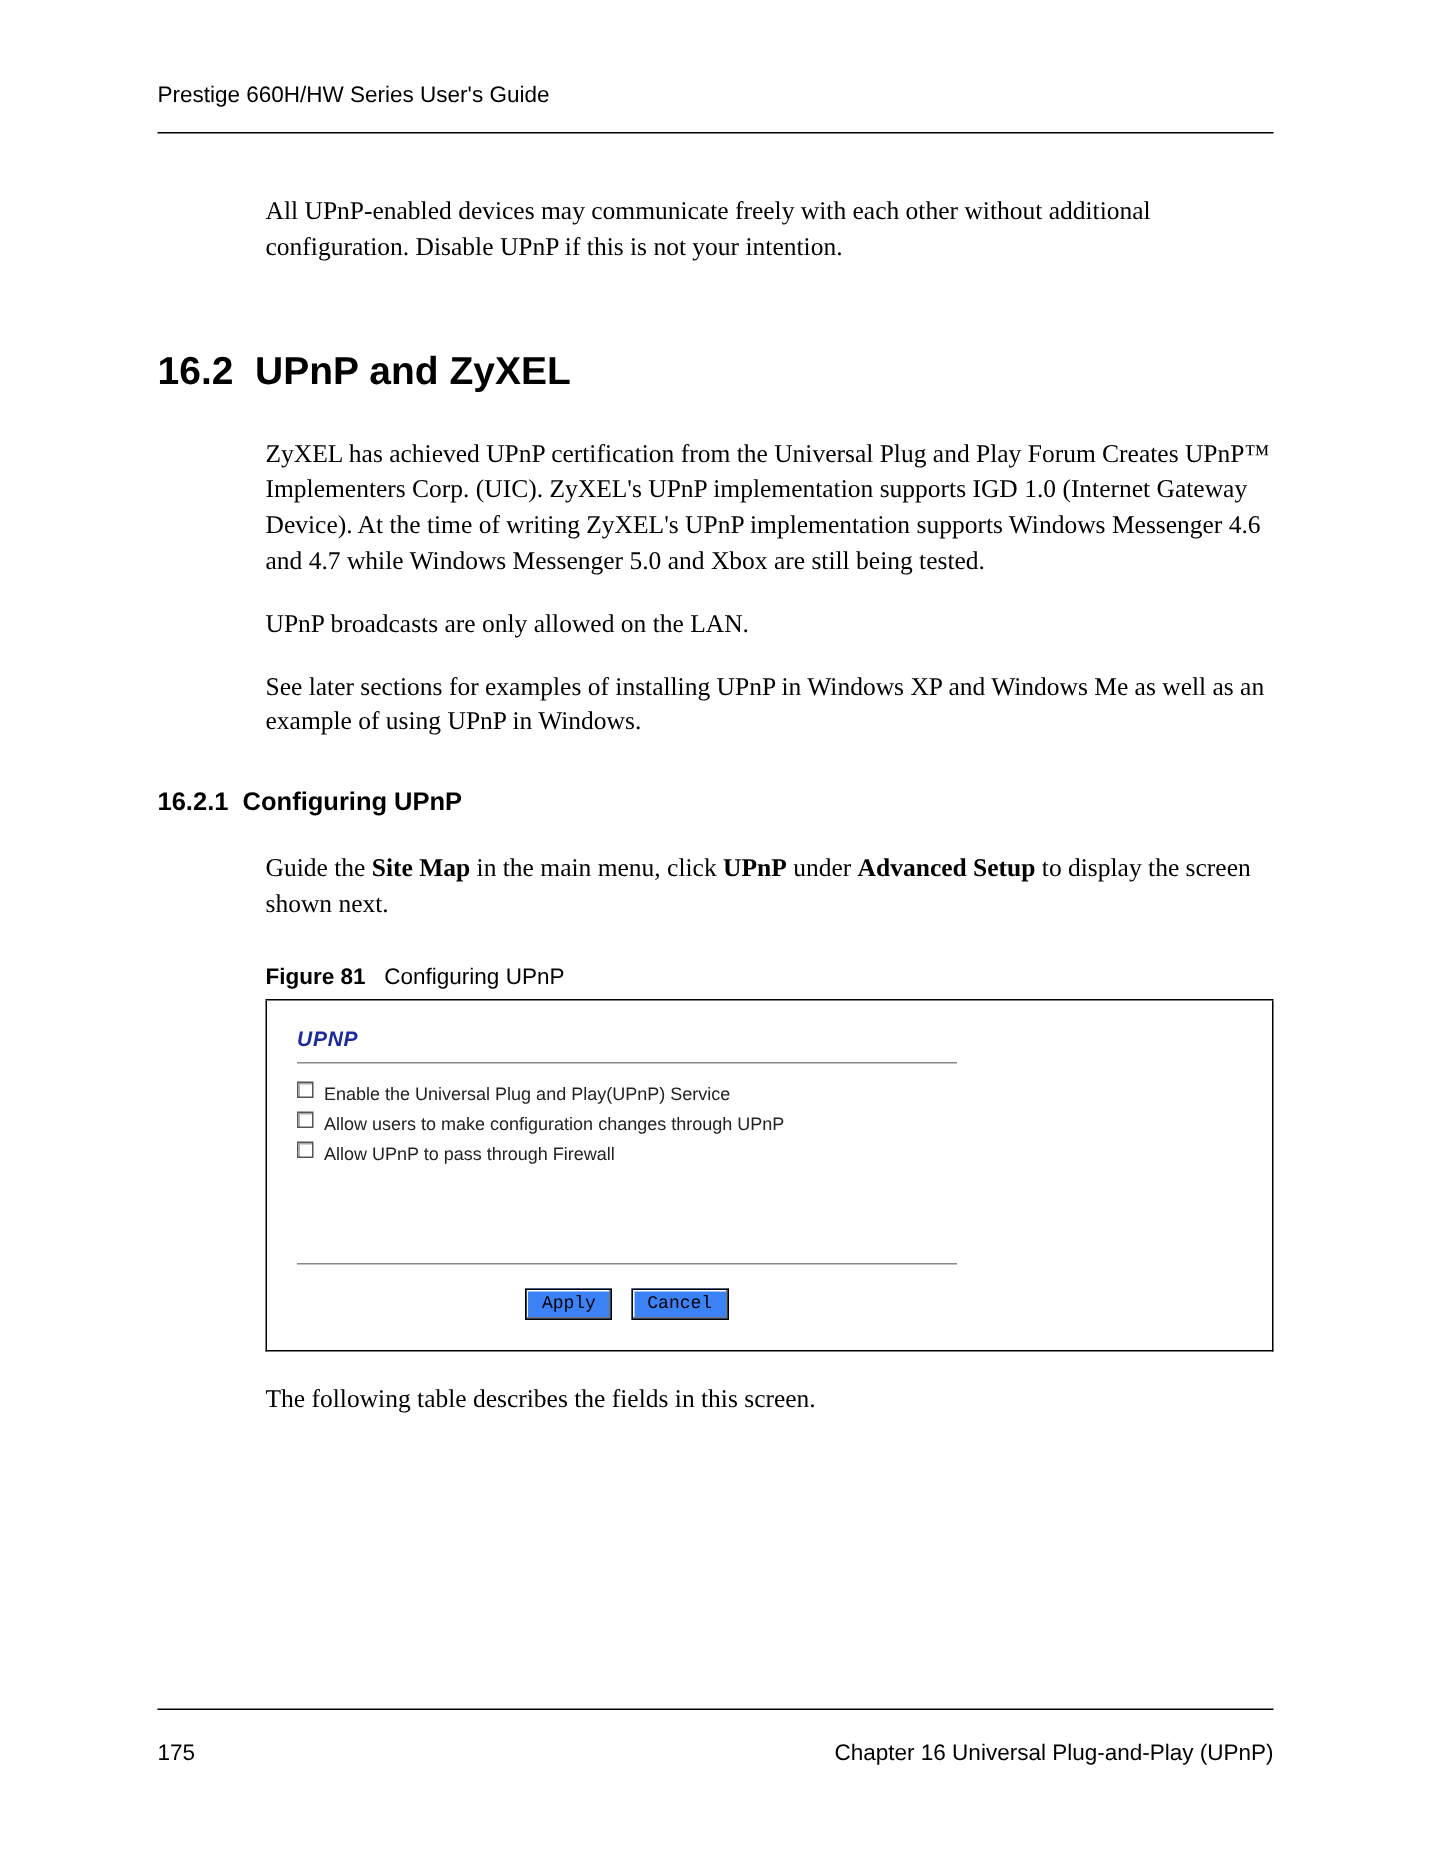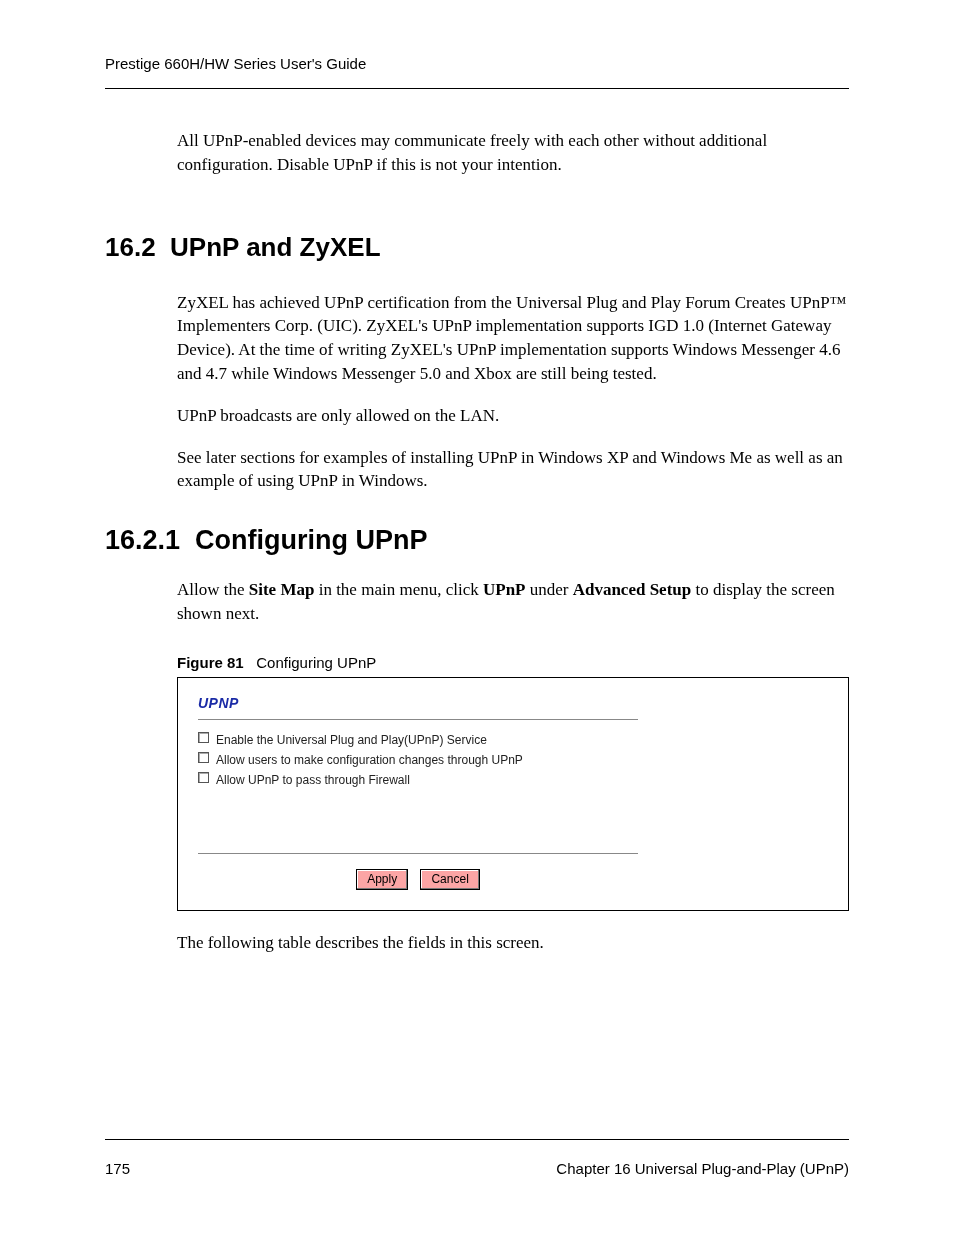--- a/index.html
+++ b/index.html
@@ -32,21 +32,21 @@
   .h1 {
     font-family: Arial, Helvetica, sans-serif;
     font-weight: bold;
     font-size: 26px;
     margin-top: 55px;
     margin-bottom: 28px;
   }
   .h2 {
     font-family: Arial, Helvetica, sans-serif;
     font-weight: bold;
-    font-size: 27px;
+    font-size: 17px;
     margin-top: 32px;
     margin-bottom: 22px;
   }
   .para {
     margin-bottom: 18px;
     font-size: 17px;
     line-height: 1.4;
   }
   .fig-caption {
     font-family: Arial, Helvetica, sans-serif;
@@ -93,23 +93,23 @@
     box-sizing: border-box;
     box-shadow: inset 1px 1px 0 #aaa;
   }
   .fig-spacer { height: 55px; }
   .btn-row {
     text-align: center;
     margin-top: 8px;
   }
   .btn {
     display: inline-block;
-    font-family: Liberation Sans, sans-serif;
+    font-family: Liberation Mono, monospace;
     font-size: 12px;
-    background: #fca5a5;
+    background: #3b82f6;
     border: 1px solid #000;
     box-shadow: inset -1px -1px 0 #777, inset 1px 1px 0 #fff;
     padding: 1px 10px;
     margin: 0 4px;
     cursor: pointer;
   }
   .footer {
     position: absolute;
     left: 105px;
     right: 105px;
@@ -142,21 +142,21 @@
     <div class="para">UPnP broadcasts are only allowed on the LAN.</div>
     <div class="para">See later sections for examples of installing UPnP in Windows XP and Windows Me as well as an example of using UPnP in Windows.</div>
   </div>
 
   <div class="h2">
     <span>16.2.1</span>&nbsp;&nbsp;<span>Configuring UPnP</span>
   </div>
 
   <div class="indent-block">
     <div class="para">
-      <span>Allow the </span><b>Site Map</b><span> in the main menu, click </span><b>UPnP</b><span> under </span><b>Advanced Setup</b><span> to display the screen shown next.</span>
+      <span>Guide the </span><b>Site Map</b><span> in the main menu, click </span><b>UPnP</b><span> under </span><b>Advanced Setup</b><span> to display the screen shown next.</span>
     </div>
 
     <div class="fig-caption">
       <b>Figure 81</b>&nbsp;&nbsp;&nbsp;<span>Configuring UPnP</span>
     </div>
 
     <div class="figure-box">
       <div class="fig-title">UPNP</div>
       <hr class="fig-hr">
       <div class="chk-row">

